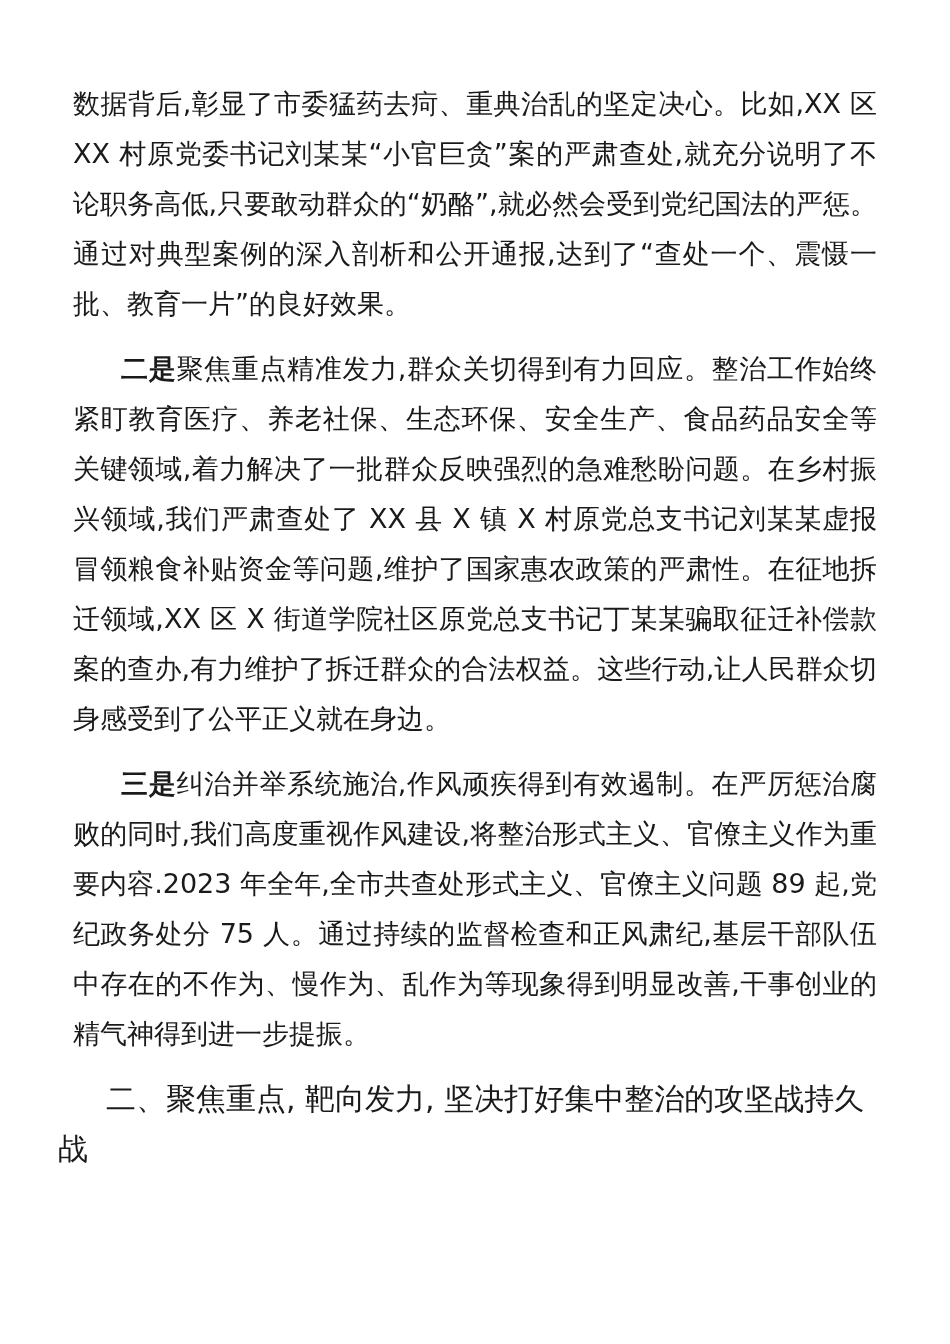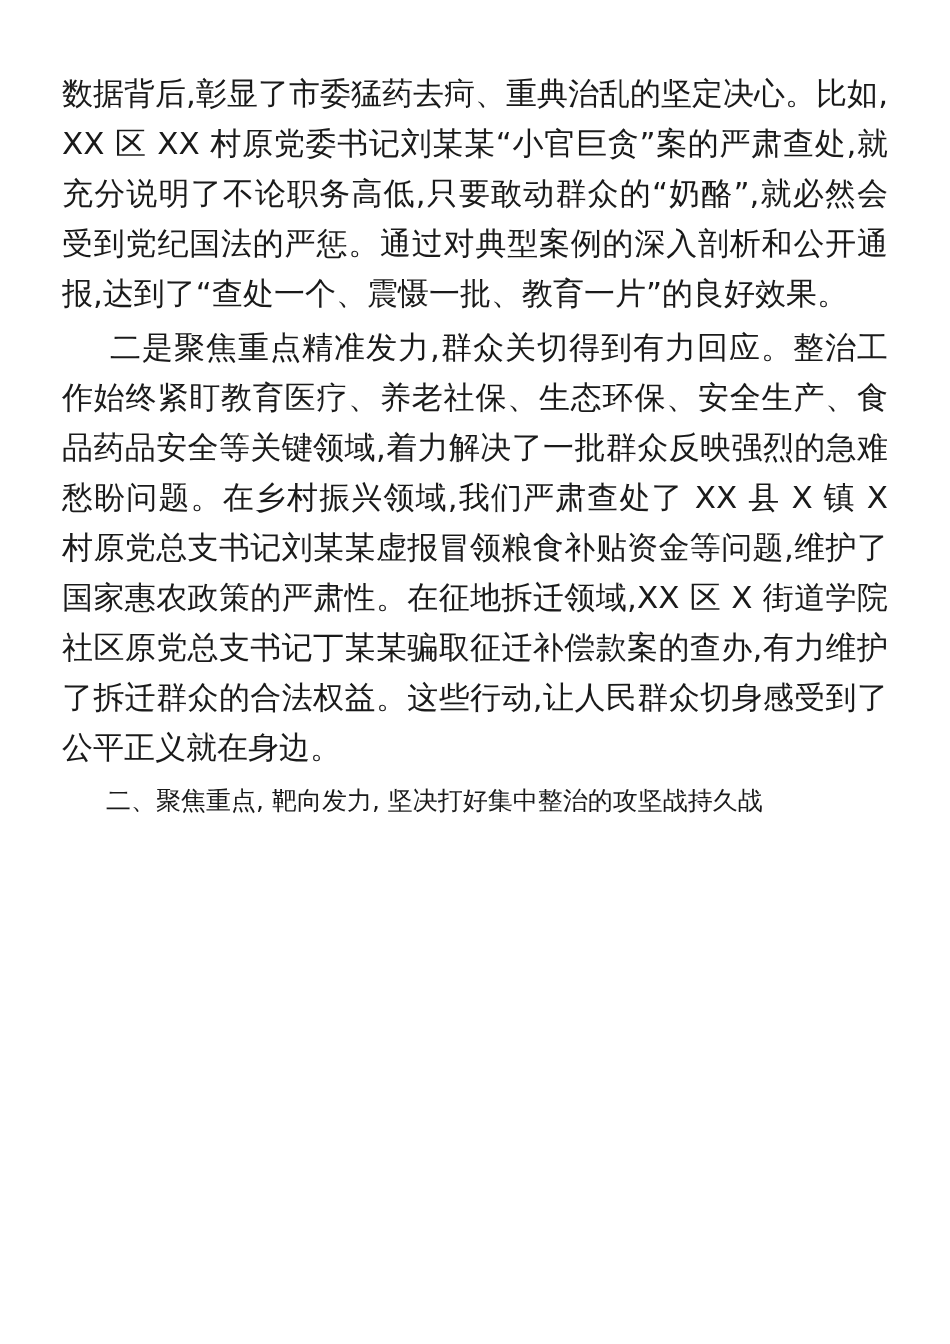--- a/index.html
+++ b/index.html
@@ -15,45 +15,46 @@
       font-family: "DejaVu Sans", "Liberation Sans", sans-serif;
       color: #1a1a1a;
     }
     .page {
       position: absolute;
       left: 58px;
       top: 64px;
       width: 834px;
     }
     .para {
-      margin: 4px;
-      font-size: 31px;
+      margin: 15px;
+      font-size: 27px;
       line-height: 50px;
       text-align: justify;
       text-align-last: left;
       letter-spacing: 0px;
       word-break: break-all;
     }
     .indent {
       text-indent: 48px;
     }
     .bold {
-      font-weight: normal;
+      font-weight: bold;
     }
     .heading {
       margin: 0;
-      font-size: 25px;
+      font-size: 30px;
       line-height: 50px;
       text-indent: 48px;
     }
   </style>
 </head>
 <body>
 
 <div class="page">
   <p class="para"><span>数据背后,彰显了市委猛药去疴、重典治乱的坚定决心。比如,XX 区 XX 村原党委书记刘某某“小官巨贪”案的严肃查处,就充分说明了不论职务高低,只要敢动群众的“奶酪”,就必然会受到党纪国法的严惩。通过对典型案例的深入剖析和公开通报,达到了“查处一个、震慑一批、教育一片”的良好效果。</span></p>
 
   <p class="para indent"><span class="bold">二是</span><span>聚焦重点精准发力,群众关切得到有力回应。整治工作始终紧盯教育医疗、养老社保、生态环保、安全生产、食品药品安全等关键领域,着力解决了一批群众反映强烈的急难愁盼问题。在乡村振兴领域,我们严肃查处了 XX 县 X 镇 X 村原党总支书记刘某某虚报冒领粮食补贴资金等问题,维护了国家惠农政策的严肃性。在征地拆迁领域,XX 区 X 街道学院社区原党总支书记丁某某骗取征迁补偿款案的查办,有力维护了拆迁群众的合法权益。这些行动,让人民群众切身感受到了公平正义就在身边。</span></p>
 
+  <p class="para indent"><span class="bold">三是</span><span>纠治并举系统施治,作风顽疾得到有效遏制。在严厉惩治腐败的同时,我们高度重视作风建设,将整治形式主义、官僚主义作为重要内容.2023 年全年,全市共查处形式主义、官僚主义问题 89 起,党纪政务处分 75 人。通过持续的监督检查和正风肃纪,基层干部队伍中存在的不作为、慢作为、乱作为等现象得到明显改善,干事创业的精气神得到进一步提振。</span></p>
 
 
   <p class="heading">二、聚焦重点, 靶向发力, 坚决打好集中整治的攻坚战持久战</p>
 </div>
 
 </body></html>

